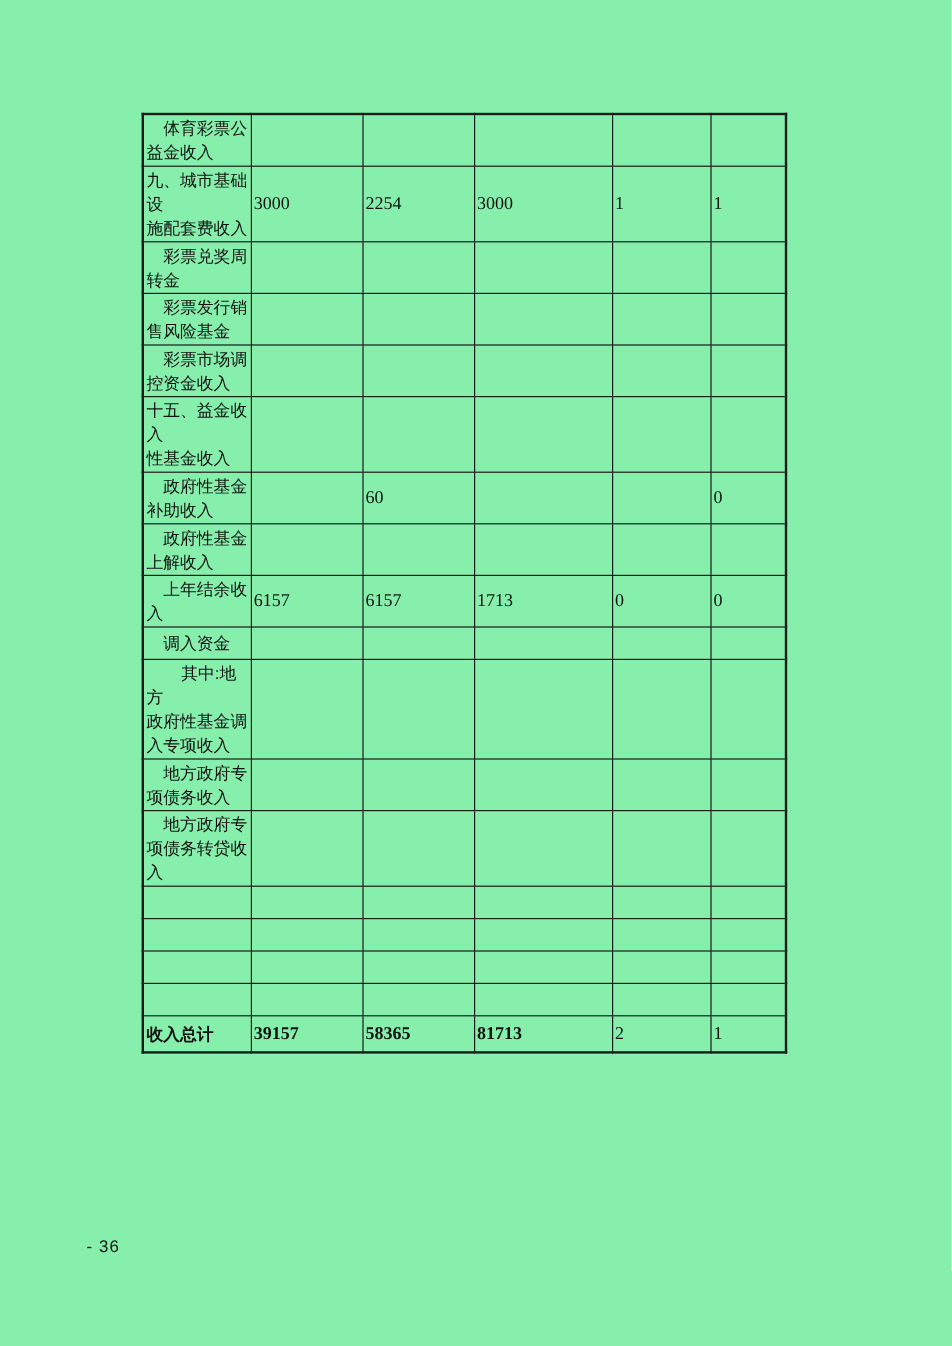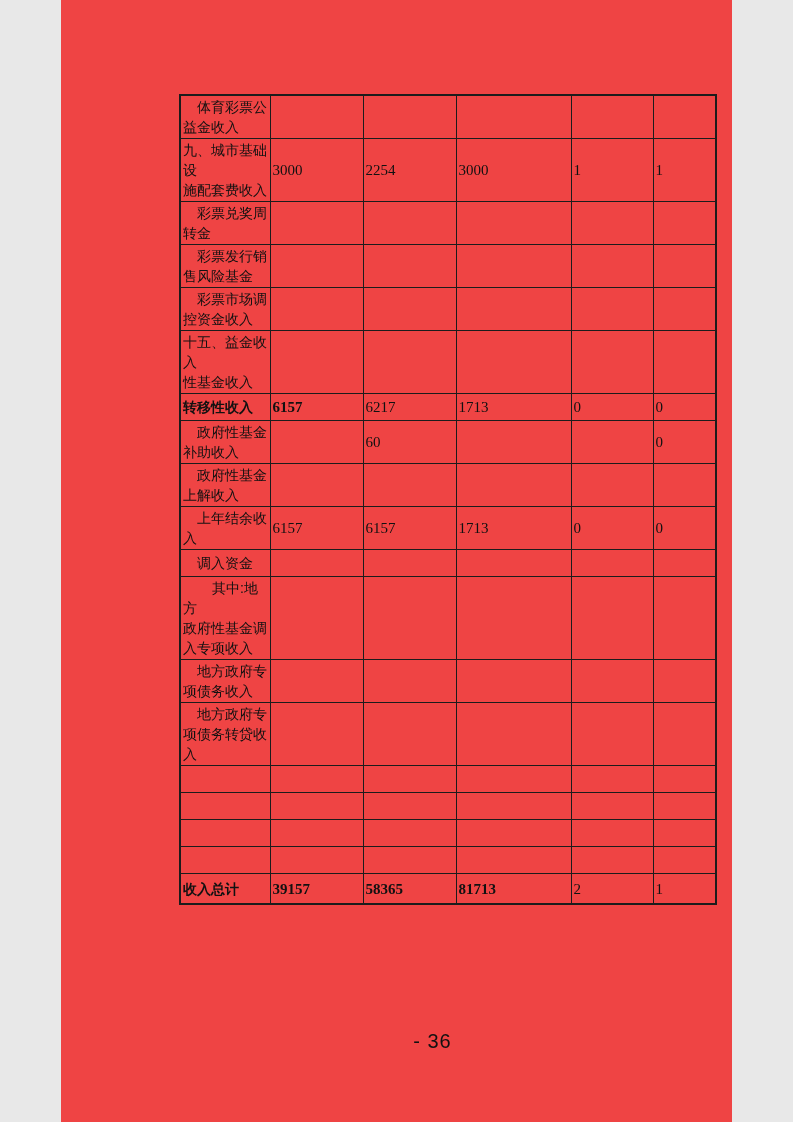--- a/index.html
+++ b/index.html
@@ -1,21 +1,21 @@
 <!DOCTYPE html>
 <html><head>
 <meta charset="utf-8">
 <style>
   html, body { margin: 0; padding: 0; background: #e8e8e8; }
   .page {
     position: relative;
-    width: 671px;
+    width: 793px;
     height: 1122px;
     margin: 0 auto;
-    background: #ef4444;
+    background: #86efac;
     font-family: "Liberation Sans", "DejaVu Sans", sans-serif;
     overflow: hidden;
   }
   table.budget {
     position: absolute;
     left: 118px;
     top: 94px;
     border-collapse: collapse;
     table-layout: fixed;
     border: 2px solid #1c1c1c;
@@ -44,25 +44,24 @@
   }
   .indent-1 { text-indent: 14px; }
   .indent-2 { text-indent: 29px; }
   .bold { font-weight: bold; }
   tr.total-row td { height: 27px; }
   .page-number {
     position: absolute;
     top: 1030px;
     left: 0;
     width: 100%;
-    text-align: center;
     padding-left: 72px;
     box-sizing: border-box;
     font-family: "Liberation Sans", "DejaVu Sans", sans-serif;
-    font-size: 20px;
+    font-size: 14px;
     color: #111;
     letter-spacing: 1px;
   }
 </style>
 </head>
 <body>
 
 <div class="page">
 
   <table class="budget">
@@ -123,28 +122,20 @@
         <tr>
           <td class="label-cell">十五、益金收入
 性基金收入</td>
           <td class="value-cell"></td>
           <td class="value-cell"></td>
           <td class="value-cell"></td>
           <td class="value-cell"></td>
           <td class="value-cell"></td>
         </tr>
         <tr>
-          <td class="label-cell bold">转移性收入</td>
-          <td class="value-cell bold">6157</td>
-          <td class="value-cell">6217</td>
-          <td class="value-cell">1713</td>
-          <td class="value-cell">0</td>
-          <td class="value-cell">0</td>
-        </tr>
-        <tr>
           <td class="label-cell indent-1">政府性基金
 补助收入</td>
           <td class="value-cell"></td>
           <td class="value-cell">60</td>
           <td class="value-cell"></td>
           <td class="value-cell"></td>
           <td class="value-cell">0</td>
         </tr>
         <tr>
           <td class="label-cell indent-1">政府性基金

